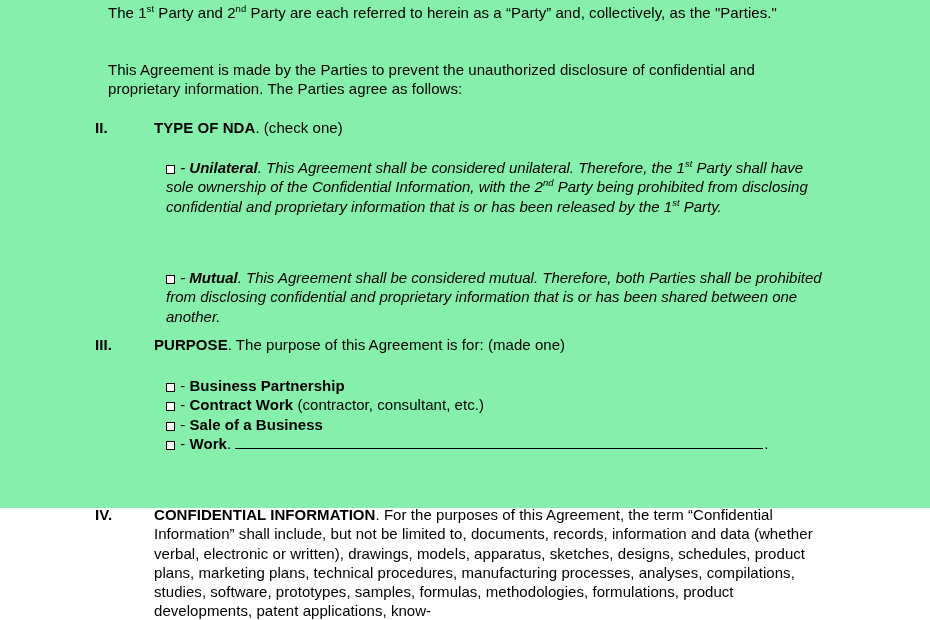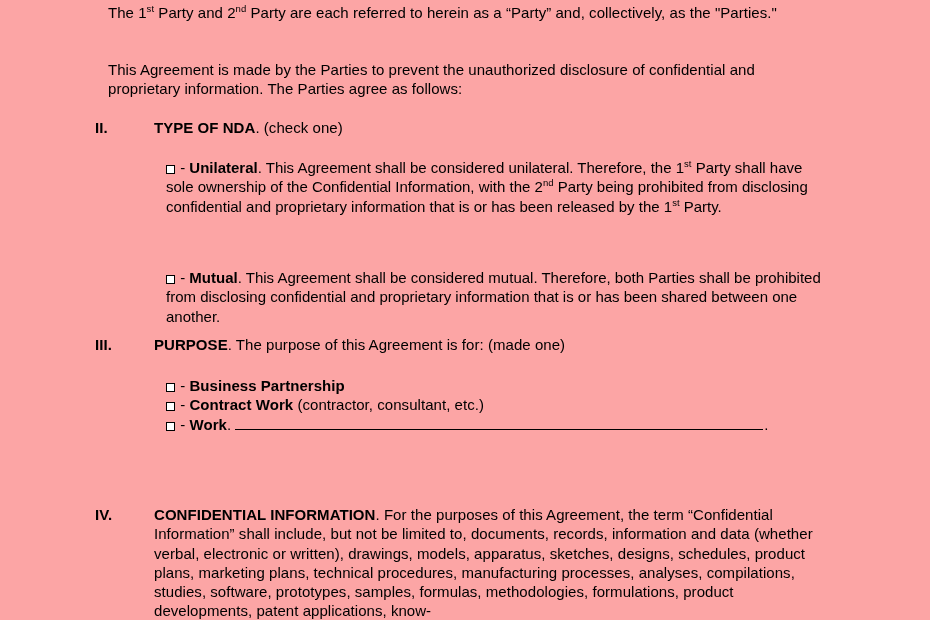--- a/index.html
+++ b/index.html
@@ -11,22 +11,22 @@
     width: 930px;
     height: 620px;
     overflow: hidden;
     font-family: "Liberation Sans", sans-serif;
     color: #000000;
     -webkit-font-smoothing: antialiased;
   }
   .page {
     position: relative;
     width: 930px;
-    height: 620px;
-    background: #fca5a5;
+    height: 508px;
+    background: #86efac;
   }
   
   .para,
   .section,
   .optline {
     font-size: 15px;
     line-height: 19.3px;
     letter-spacing: 0.05px;
   }
   
@@ -64,20 +64,21 @@
 
   
   .cbpara {
     position: absolute;
     left: 166px;
     width: 659px;
   }
   .cbpara .txt {
     font-size: 15px;
     line-height: 19.3px;
+    font-style: italic;
   }
 
   
   .cbox {
     display: inline-block;
     width: 9px;
     height: 9px;
     border: 1.4px solid #000;
     box-sizing: border-box;
     vertical-align: -1px;
@@ -137,20 +138,23 @@
 
 
     <div class="optline">
       <span class="cbox"></span> <span>-</span> <b>Business Partnership</b>
     </div>
 
     <div class="optline">
       <span class="cbox"></span> <span>-</span> <b>Contract Work</b><span> (contractor, consultant, etc.)</span>
     </div>
 
+    <div class="optline">
+      <span class="cbox"></span> <span>-</span> <b>Sale of a Business</b>
+    </div>
 
     <div class="optline">
       <span class="cbox"></span> <span>-</span> <b>Work</b><span>.</span><span class="fillline"></span><span>.</span>
     </div>
 
   </div>
 
   <div class="section" style="top:505px;">
     <span class="numeral">IV.</span>
     <span class="body"><b>CONFIDENTIAL INFORMATION</b><span>. For the purposes of this Agreement, the term “Confidential Information” shall include, but not be limited to, documents, records, information and data (whether verbal, electronic or written), drawings, models, apparatus, sketches, designs, schedules, product plans, marketing plans, technical procedures, manufacturing processes, analyses, compilations, studies, software, prototypes, samples, formulas, methodologies, formulations, product developments, patent applications, know-</span></span>

